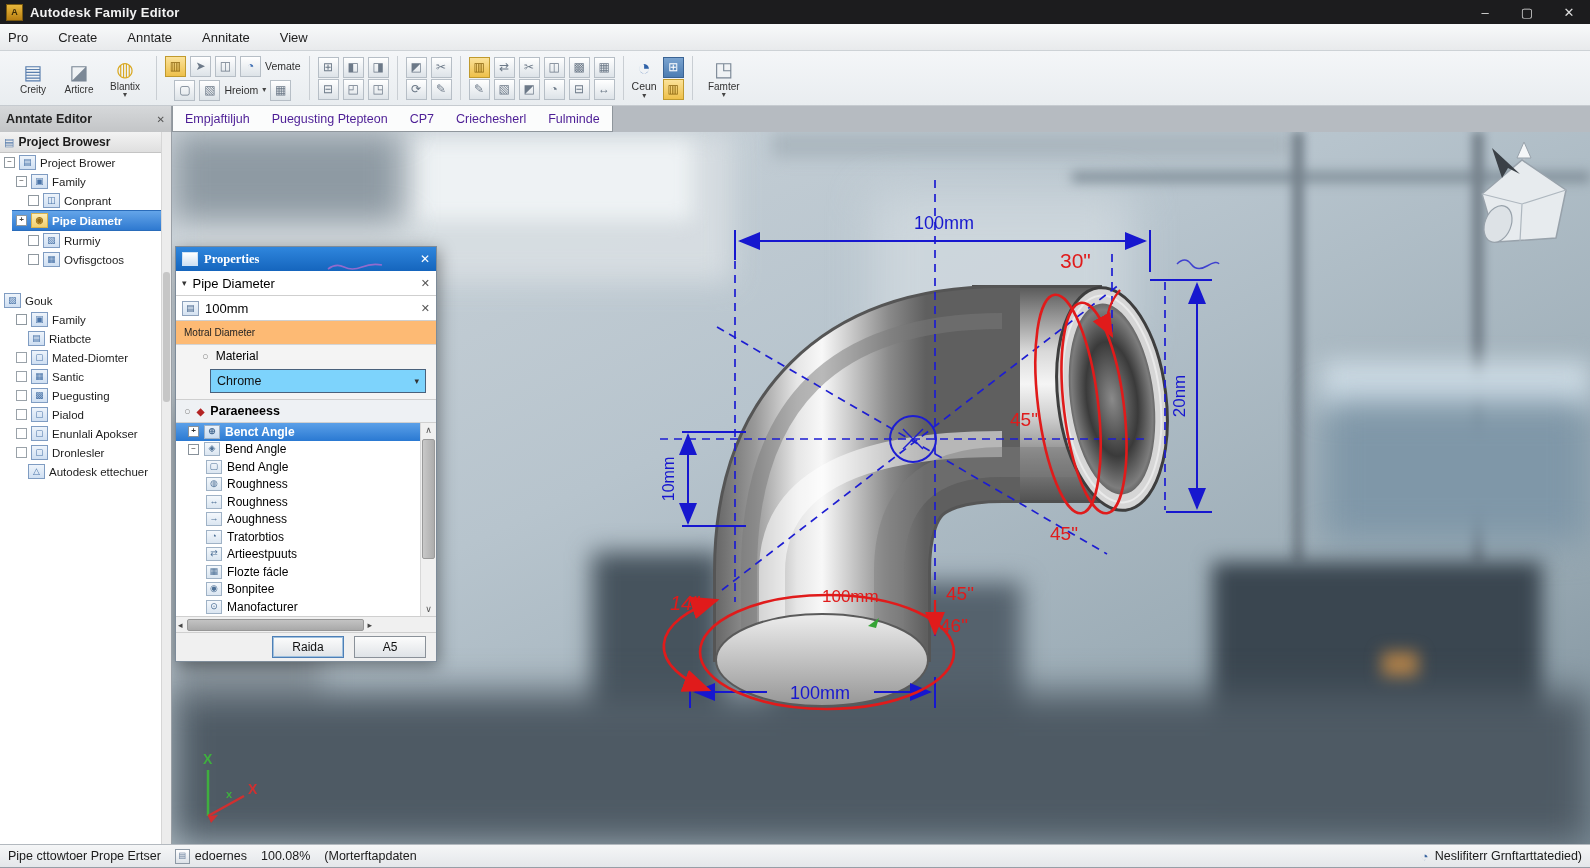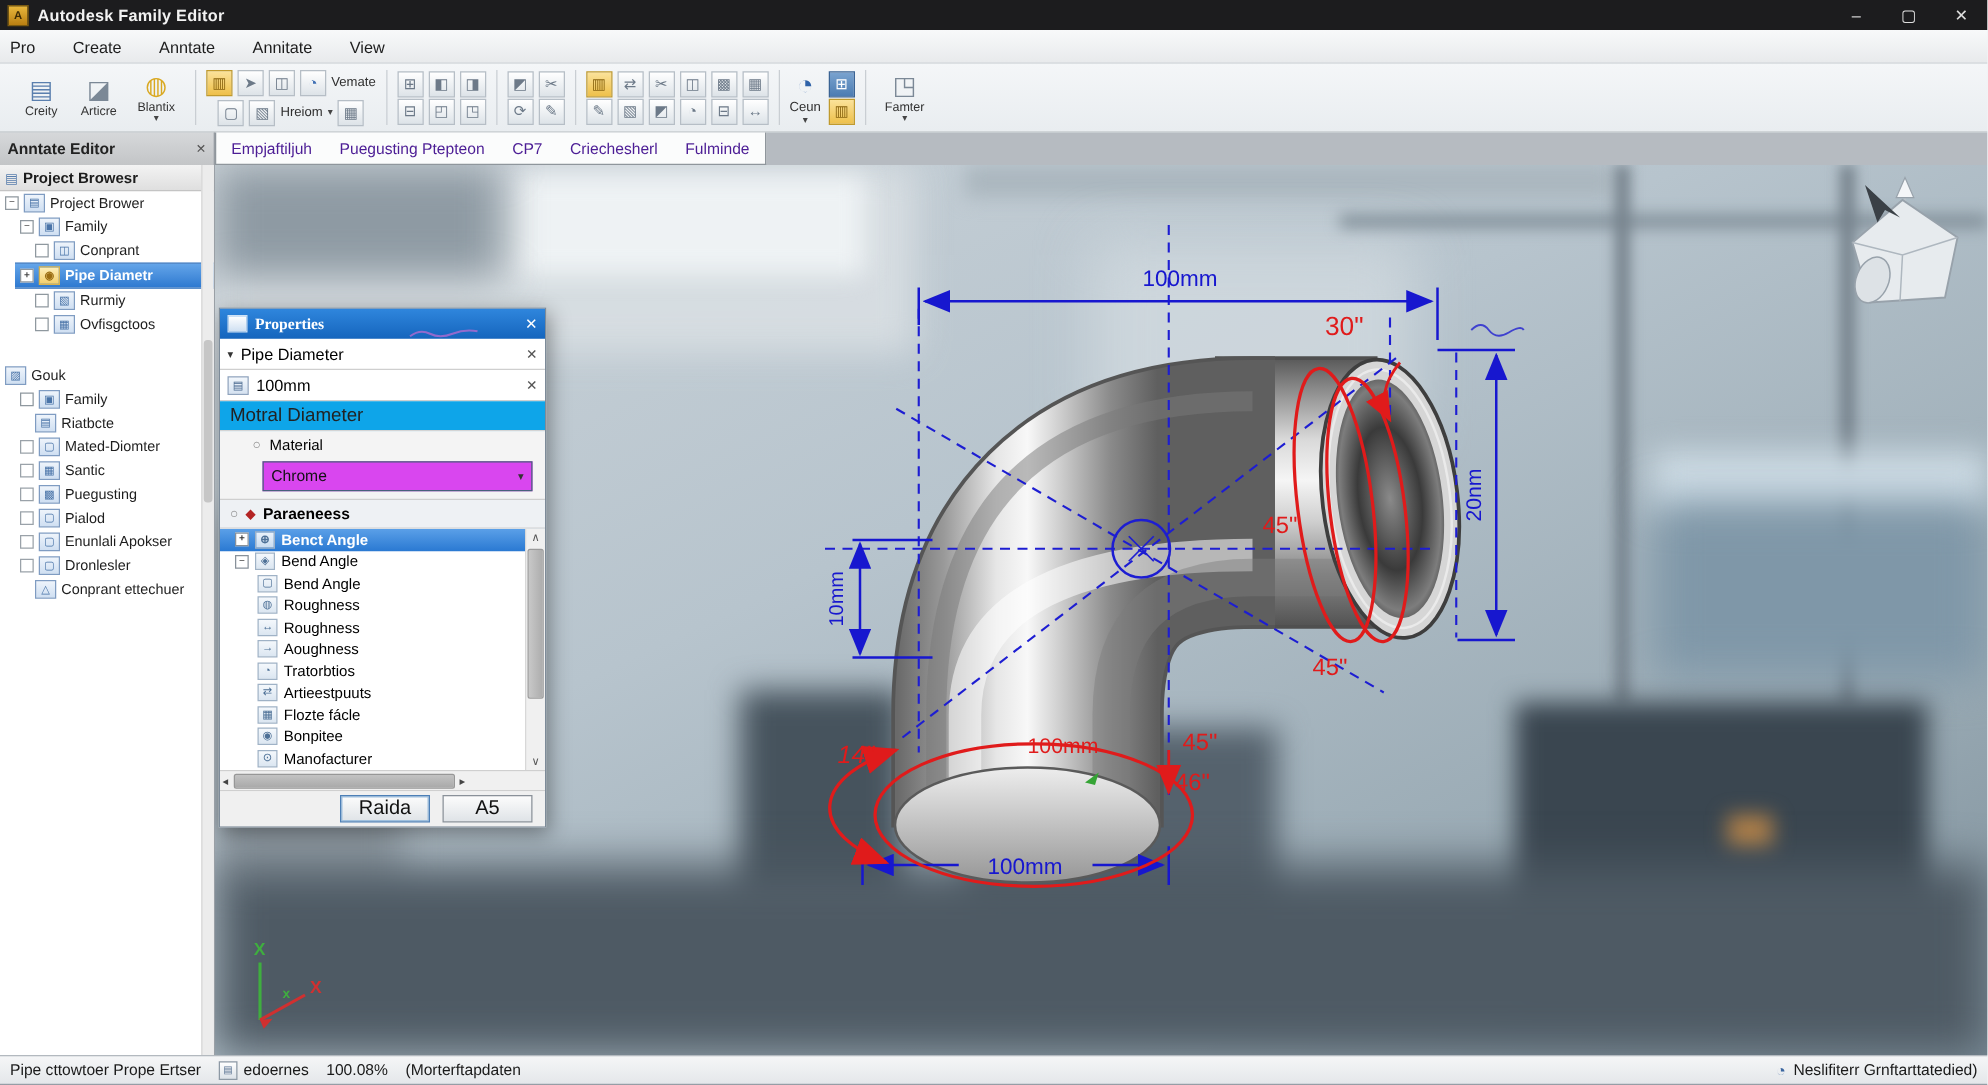--- a/index.html
+++ b/index.html
@@ -71,43 +71,43 @@
 
   
   .propdlg{position:absolute;left:3px;top:114px;width:262px;height:416px;background:#f4f4f4;border:1px solid #7d8b99;box-shadow:2px 4px 16px rgba(0,0,0,.4);z-index:20;font-size:12px;display:flex;flex-direction:column;box-sizing:border-box;}
   .ptitle{height:24px;background:linear-gradient(#2f86dd,#1565bd);color:#fff;display:flex;align-items:center;padding:0 6px;gap:6px;font-weight:bold;font-size:12.5px;flex:0 0 auto;position:relative;font-family:Liberation Serif, serif;}
   .ptitle .dicon{width:14px;height:12px;border:1px solid #cfe2f5;background:linear-gradient(#fff,#cfe0f2);flex:0 0 auto;}
   .ptitle .pclose{margin-left:auto;font-size:12px;font-weight:normal;}
   .prow{height:24px;background:#fff;border-bottom:1px solid #cfcfcf;display:flex;align-items:center;padding:0 6px;gap:6px;flex:0 0 auto;}
   .prow .tri{font-size:9px;color:#333;}
   .prow .rclose{margin-left:auto;color:#555;font-size:11px;}
   .prow .ficon{width:15px;height:13px;border:1px solid #8fa3bd;background:linear-gradient(#f2f7fc,#d5e2f1);font-size:9px;line-height:12px;text-align:center;color:#49698f;}
-  .psub{height:23px;background:#0ea5e9;border-bottom:1px solid #d4d4d4;display:flex;align-items:center;padding:0 8px;font-size:15px;color:#222;flex:0 0 auto;}
+  .psub{height:23px;background:#fdba74;border-bottom:1px solid #d4d4d4;display:flex;align-items:center;padding:0 8px;font-size:10px;color:#222;flex:0 0 auto;}
   .pmat{height:22px;display:flex;align-items:center;gap:7px;padding:0 8px 0 26px;background:#f4f4f4;flex:0 0 auto;}
   .radio{color:#8a8a8a;font-size:11px;}
   .pselectwrap{padding:2px 10px 6px 34px;background:#f4f4f4;border-bottom:1px solid #cfcfcf;flex:0 0 auto;}
-  .pselect{height:22px;border:1px solid #49617c;background:#d946ef;display:flex;align-items:center;padding:0 6px;font-size:12.5px;color:#111;}
+  .pselect{height:22px;border:1px solid #49617c;background:#7dd3fc;display:flex;align-items:center;padding:0 6px;font-size:12.5px;color:#111;}
   .pselect .caret2{margin-left:auto;font-size:9px;color:#333;}
   .phead{height:22px;background:#eef1f4;border-bottom:1px solid #d0d0d0;display:flex;align-items:center;gap:6px;padding:0 8px;font-weight:bold;font-size:12.5px;flex:0 0 auto;}
   .pin{color:#b32424;font-size:10px;}
   .plist{position:relative;flex:1;background:#fff;overflow:hidden;border-bottom:1px solid #cfcfcf;}
   .plrow{display:flex;align-items:center;height:17.5px;gap:5px;padding-left:30px;white-space:nowrap;}
   .plrow .picon{width:14px;height:12px;border:1px solid #9fb2c6;background:linear-gradient(#f4f8fc,#dbe6f1);font-size:9px;line-height:11px;text-align:center;color:#4d7096;flex:0 0 auto;}
   .plrow.sel{background:linear-gradient(#5ba0e8,#2a79d2);color:#fff;font-weight:bold;padding-left:12px;}
   .plrow.sel .picon{background:linear-gradient(#eaf2fb,#c9dcf0);}
   .plrow.withexp{padding-left:12px;}
   .pexp{width:9px;height:9px;border:1px solid #88919a;background:#fff;color:#333;font-size:8px;line-height:7px;text-align:center;flex:0 0 auto;}
   .plscroll{position:absolute;right:0;top:0;width:15px;height:100%;background:#f0f0f0;border-left:1px solid #d8d8d8;display:flex;flex-direction:column;align-items:center;font-size:9px;color:#555;}
   .plthumb{width:11px;flex:0 0 auto;height:118px;margin-top:2px;background:linear-gradient(90deg,#c8c8c8,#adadad);border:1px solid #9a9a9a;border-radius:2px;}
   .plscroll .sarrow{height:14px;display:flex;align-items:center;}
   .plscroll .sarrow.bot{margin-top:auto;}
   .hscroll{height:15px;background:#f0f0f0;border-bottom:1px solid #cfcfcf;display:flex;align-items:center;font-size:9px;color:#444;padding:0 2px;gap:2px;flex:0 0 auto;}
   .hthumb{height:10px;flex:1;background:linear-gradient(#c3c3c3,#a9a9a9);border:1px solid #979797;border-radius:2px;margin:0 2px;max-width:175px;}
   .pfooter{height:28px;background:#f0f0f0;display:flex;align-items:center;justify-content:flex-end;gap:10px;padding:0 10px;flex:0 0 auto;}
-  .pbtn{min-width:70px;height:20px;border:1px solid #8a9199;background:linear-gradient(#fcfcfc,#dfe3e7);font-size:16px;display:flex;align-items:center;justify-content:center;color:#111;}
+  .pbtn{min-width:70px;height:20px;border:1px solid #8a9199;background:linear-gradient(#fcfcfc,#dfe3e7);font-size:12px;display:flex;align-items:center;justify-content:center;color:#111;}
   .pbtn.primary{border:1px solid #4d7fb6;box-shadow:0 0 0 1px #9fc0de inset;}
 
   
   .statusbar{height:22px;background:linear-gradient(#f5f6f7,#e4e7ea);border-top:1px solid #b3b9bf;display:flex;align-items:center;font-size:12.5px;color:#1a1a1a;padding:0 8px;gap:14px;flex:0 0 auto;}
   .sico{width:13px;height:13px;border:1px solid #8d99a5;background:linear-gradient(#fff,#dce2e8);font-size:8px;line-height:12px;text-align:center;color:#5a7393;}
   .sbright{margin-left:auto;display:flex;align-items:center;gap:6px;}
   .globe{color:#3b66a0;font-size:13px;}
   .bottomedge{height:6px;background:linear-gradient(#9aa2aa,#6e7680);flex:0 0 auto;}
 </style>
 </head>
@@ -318,21 +318,21 @@
         <span class="ticon">▢</span>
         <span>Enunlali Apokser</span>
       </div>
       <div class="trow d1">
         <span class="cbx"></span>
         <span class="ticon">▢</span>
         <span>Dronlesler</span>
       </div>
       <div class="trow d2">
         <span class="ticon">△</span>
-        <span>Conprant ettechuer</span>
+        <span>Autodesk ettechuer</span>
       </div>
 
       <div class="vscroll">
         <div class="vthumb"></div>
       </div>
     </div>
 
     <div class="canvas">
 
       <div class="blob" style="left:0;top:0;width:560px;height:150px;background:#d9dfe3;filter:blur(14px);opacity:.9;"></div>

